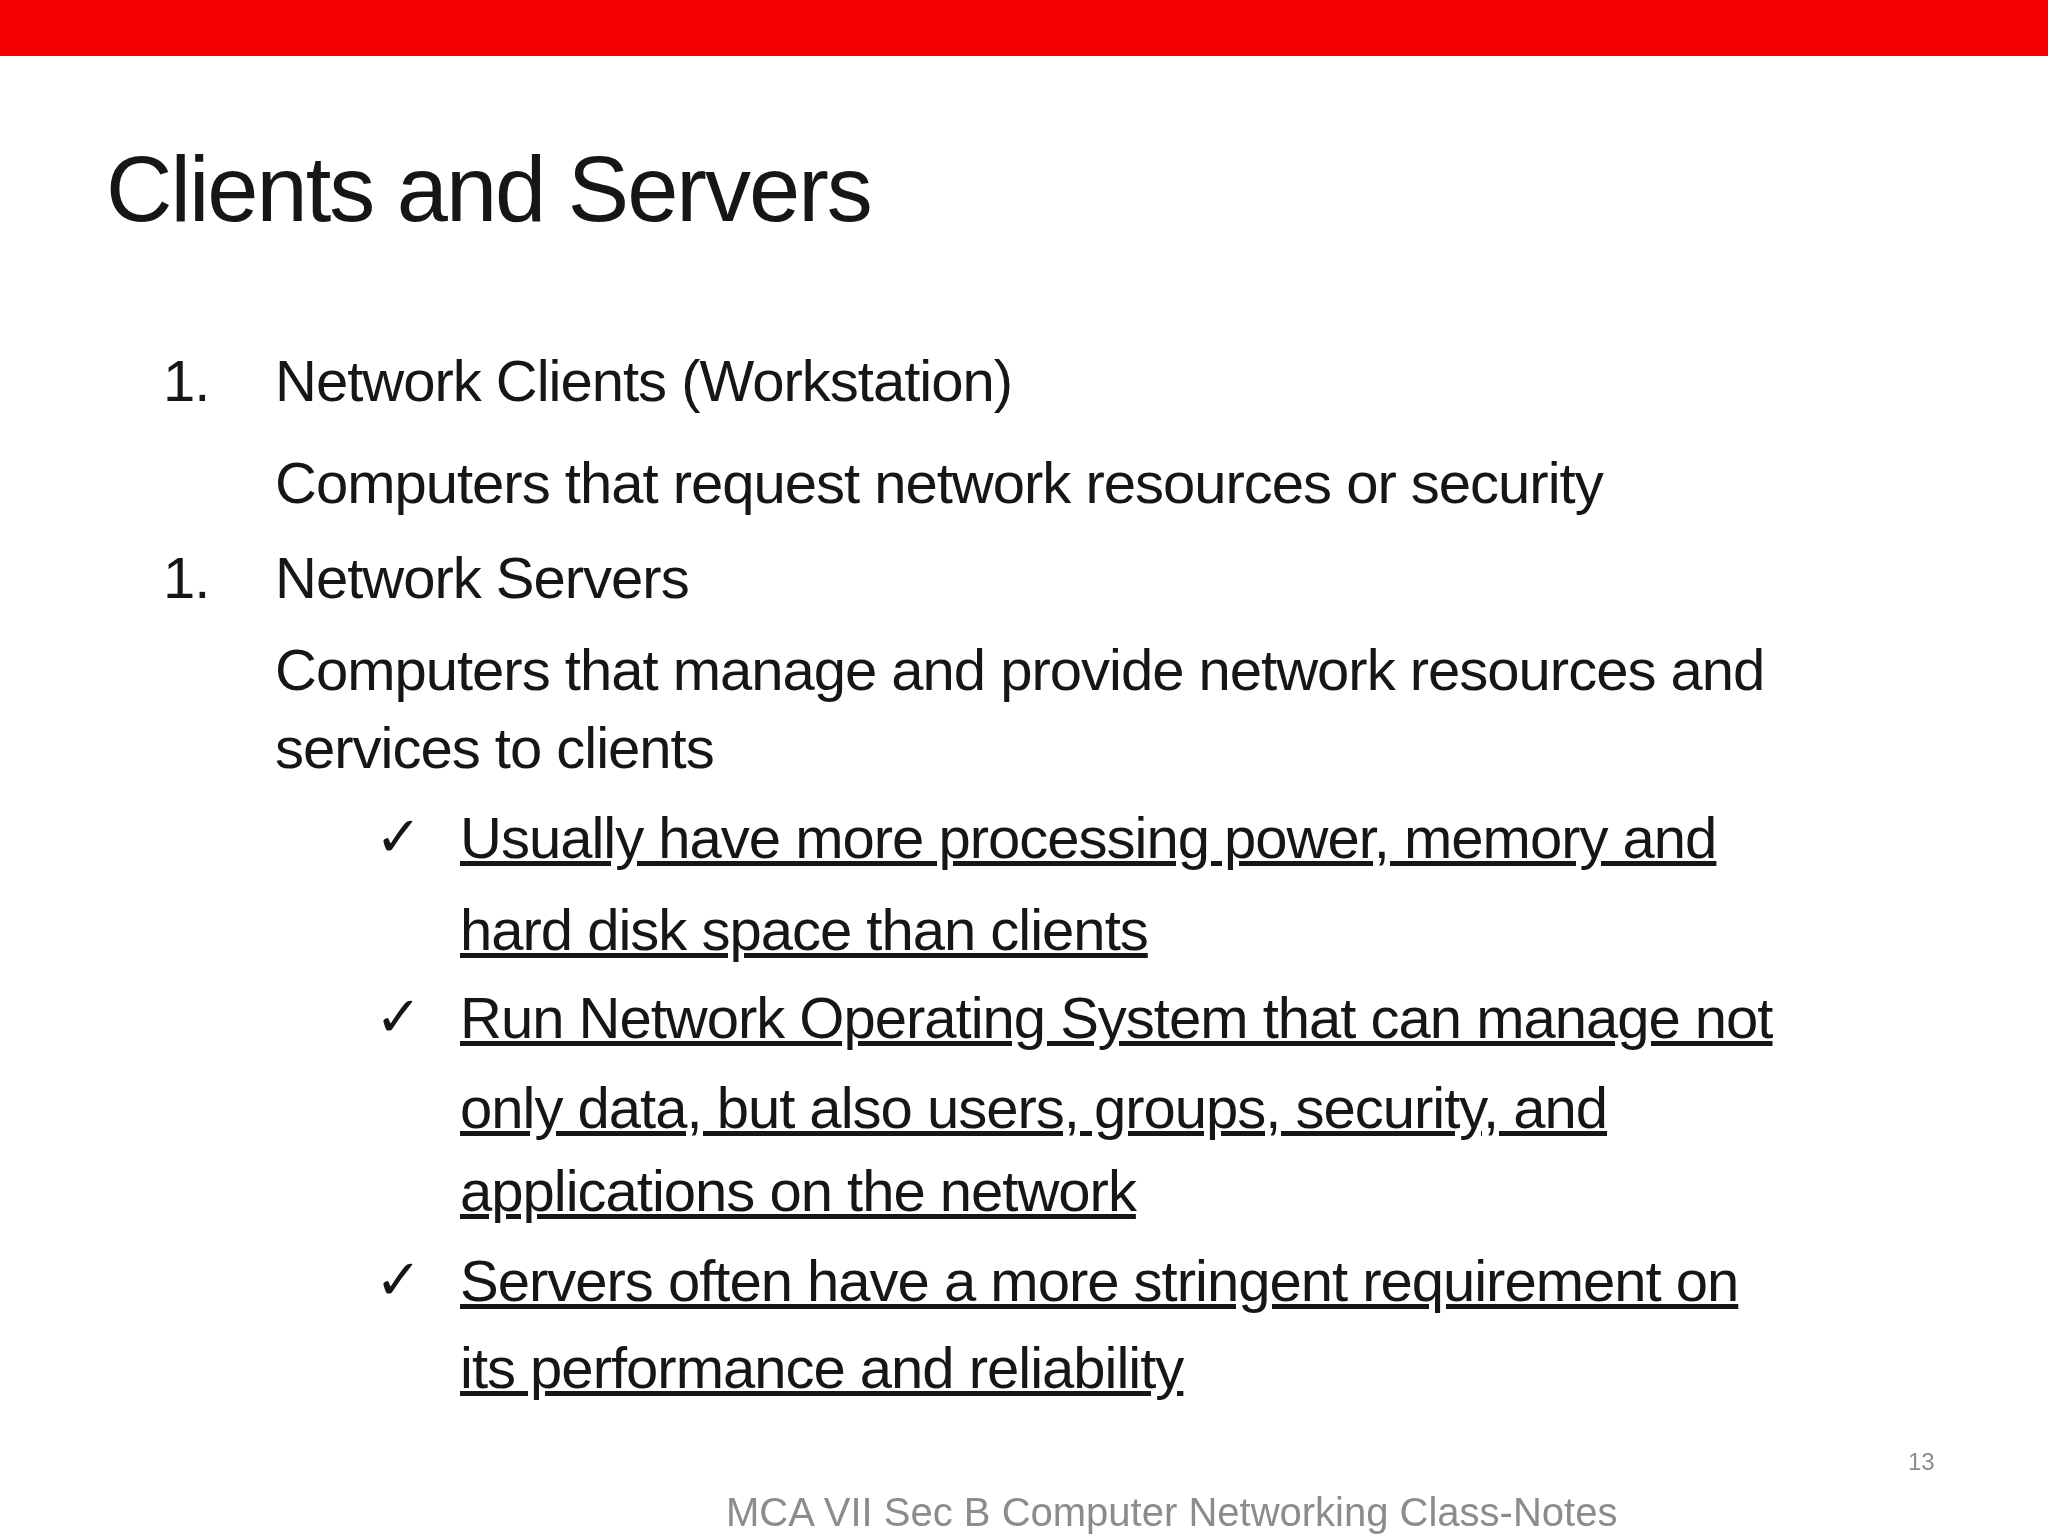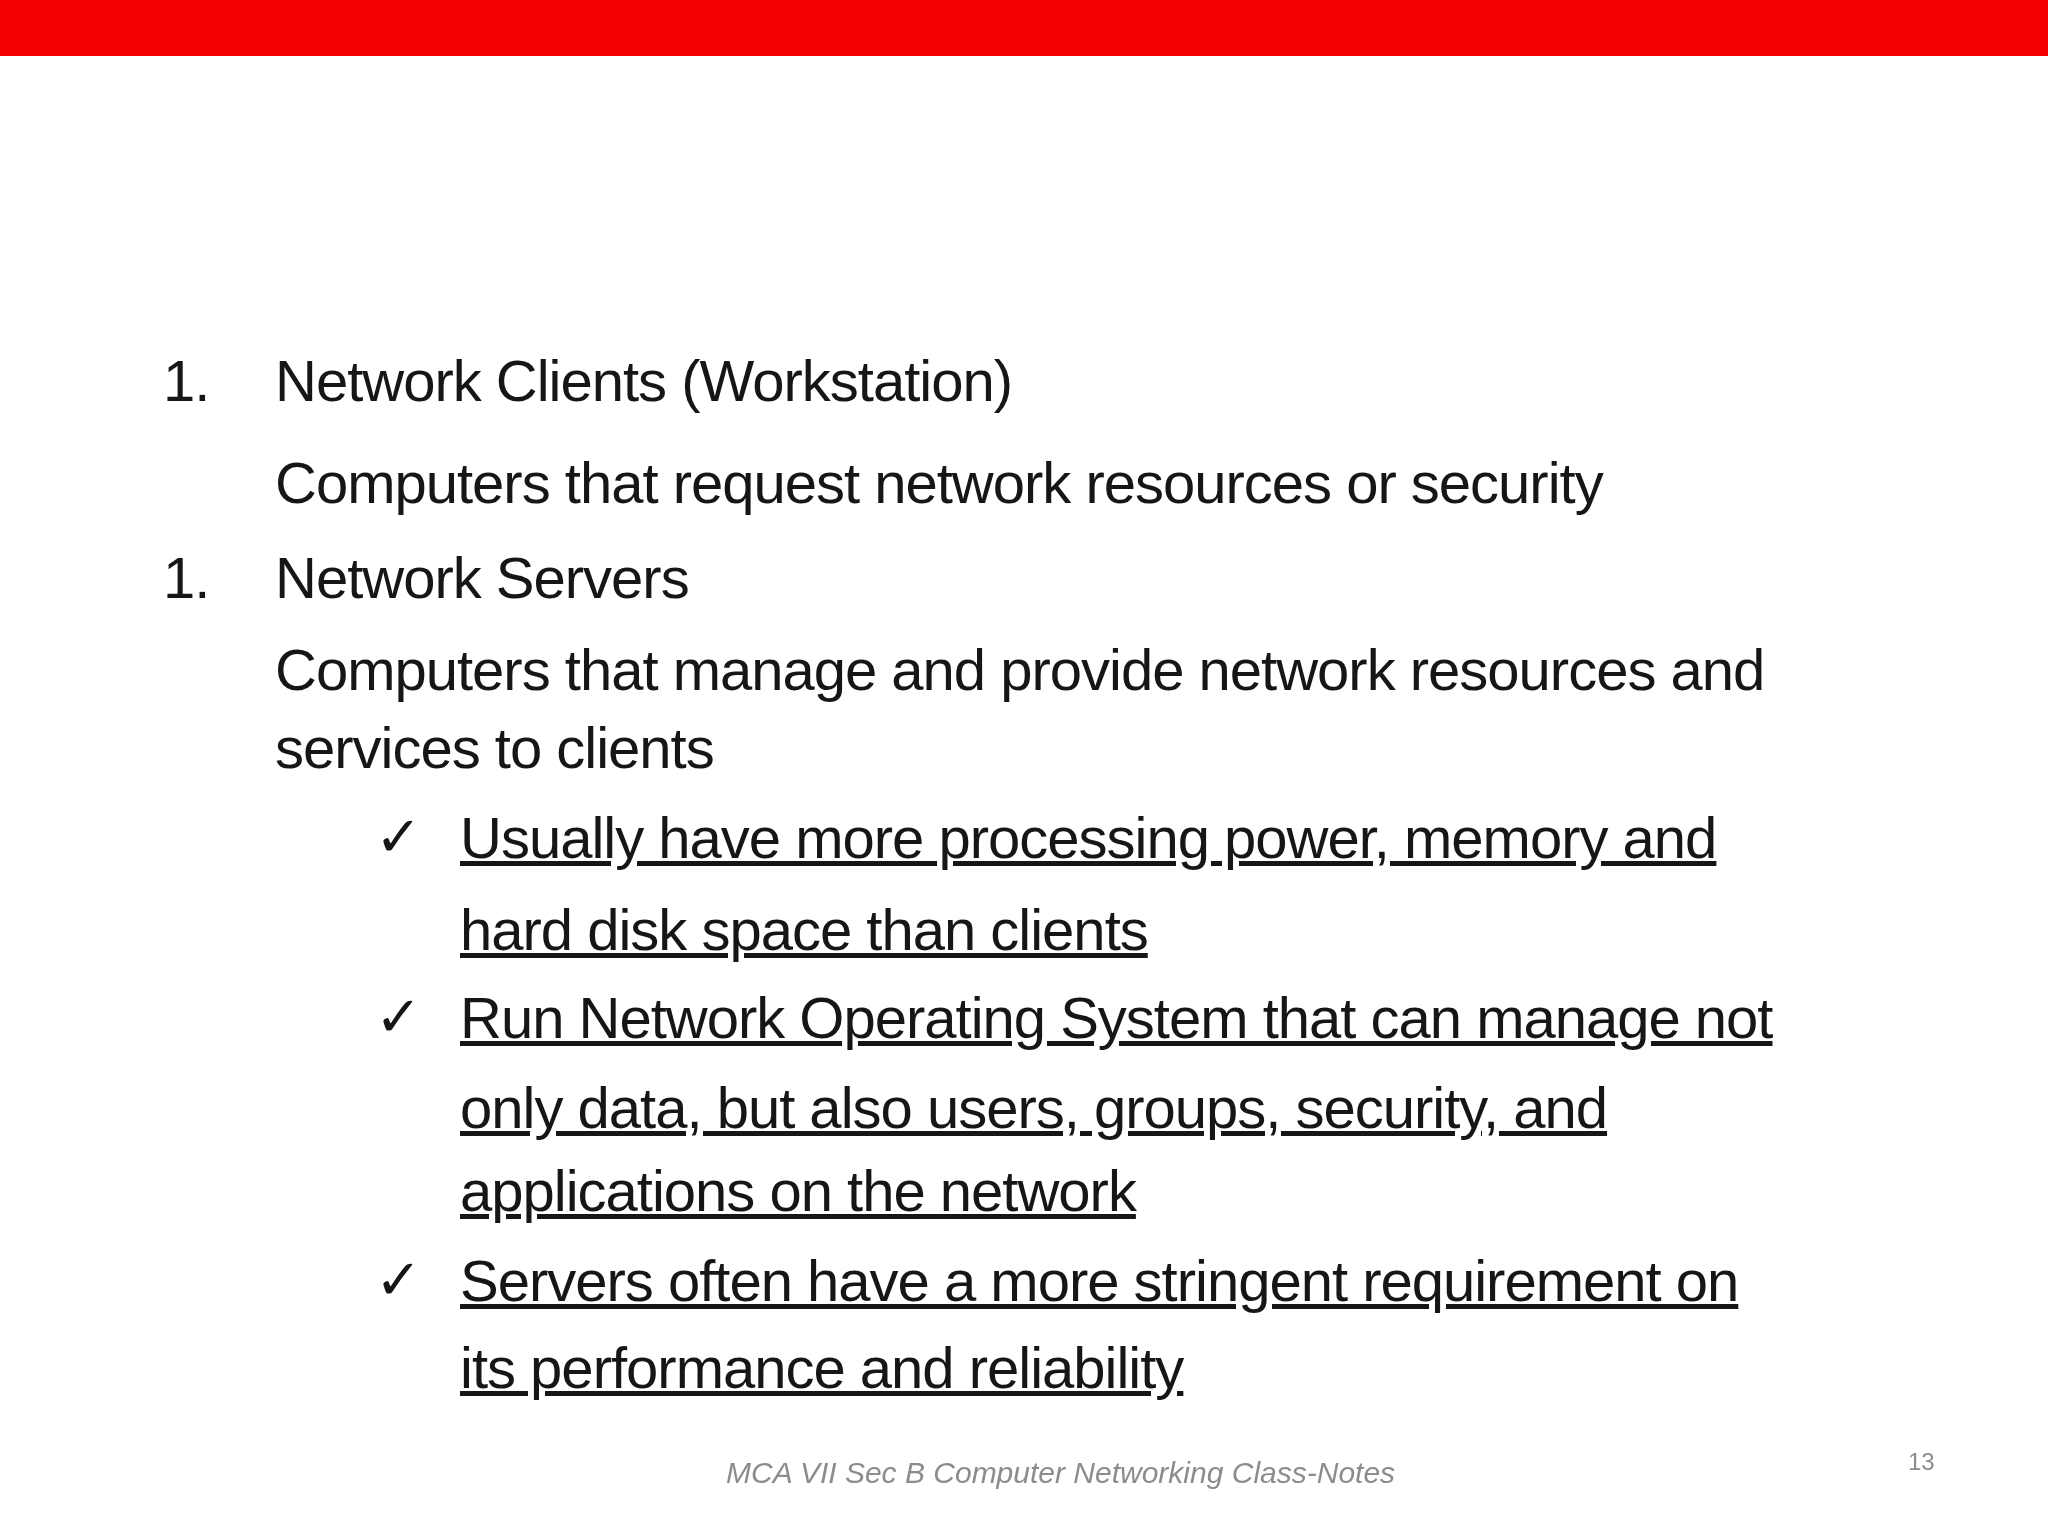--- a/index.html
+++ b/index.html
@@ -52,44 +52,44 @@
     position: absolute; left: 375px;
     font-size: 56px;
     color: #161616;
     line-height: 1;
   }
   .checkT { position: absolute; left: 460px; text-decoration: underline; }
 
   .footer-text {
     position: absolute;
     left: 726px;
-    top: 1458px;
-    font-size: 30px;
+    top: 1492px;
+    font-size: 40px;
     letter-spacing: 0px;
     color: #8c8c8c;
     white-space: nowrap;
     line-height: 1;
-    font-style: italic;
   }
   .page-number {
     position: absolute;
     left: 1908px;
     top: 1450px;
     font-size: 24px;
     color: #8c8c8c;
     line-height: 1;
   }
 </style>
 </head>
 <body>
 
 <div class="slide">
 
   <div class="accent-bar" style="background: rgb(244, 0, 0);"></div>
 
+  <h1 class="slide-title">Clients and Servers</h1>
 
   <div class="row" style="top:352px">
     <span class="body-text num">1.</span>
     <span class="body-text head">Network Clients (Workstation)</span>
   </div>
   <div class="row" style="top:454px">
     <span class="body-text descL">Computers that request network resources or security</span>
   </div>
 
   <div class="row" style="top:549px">

